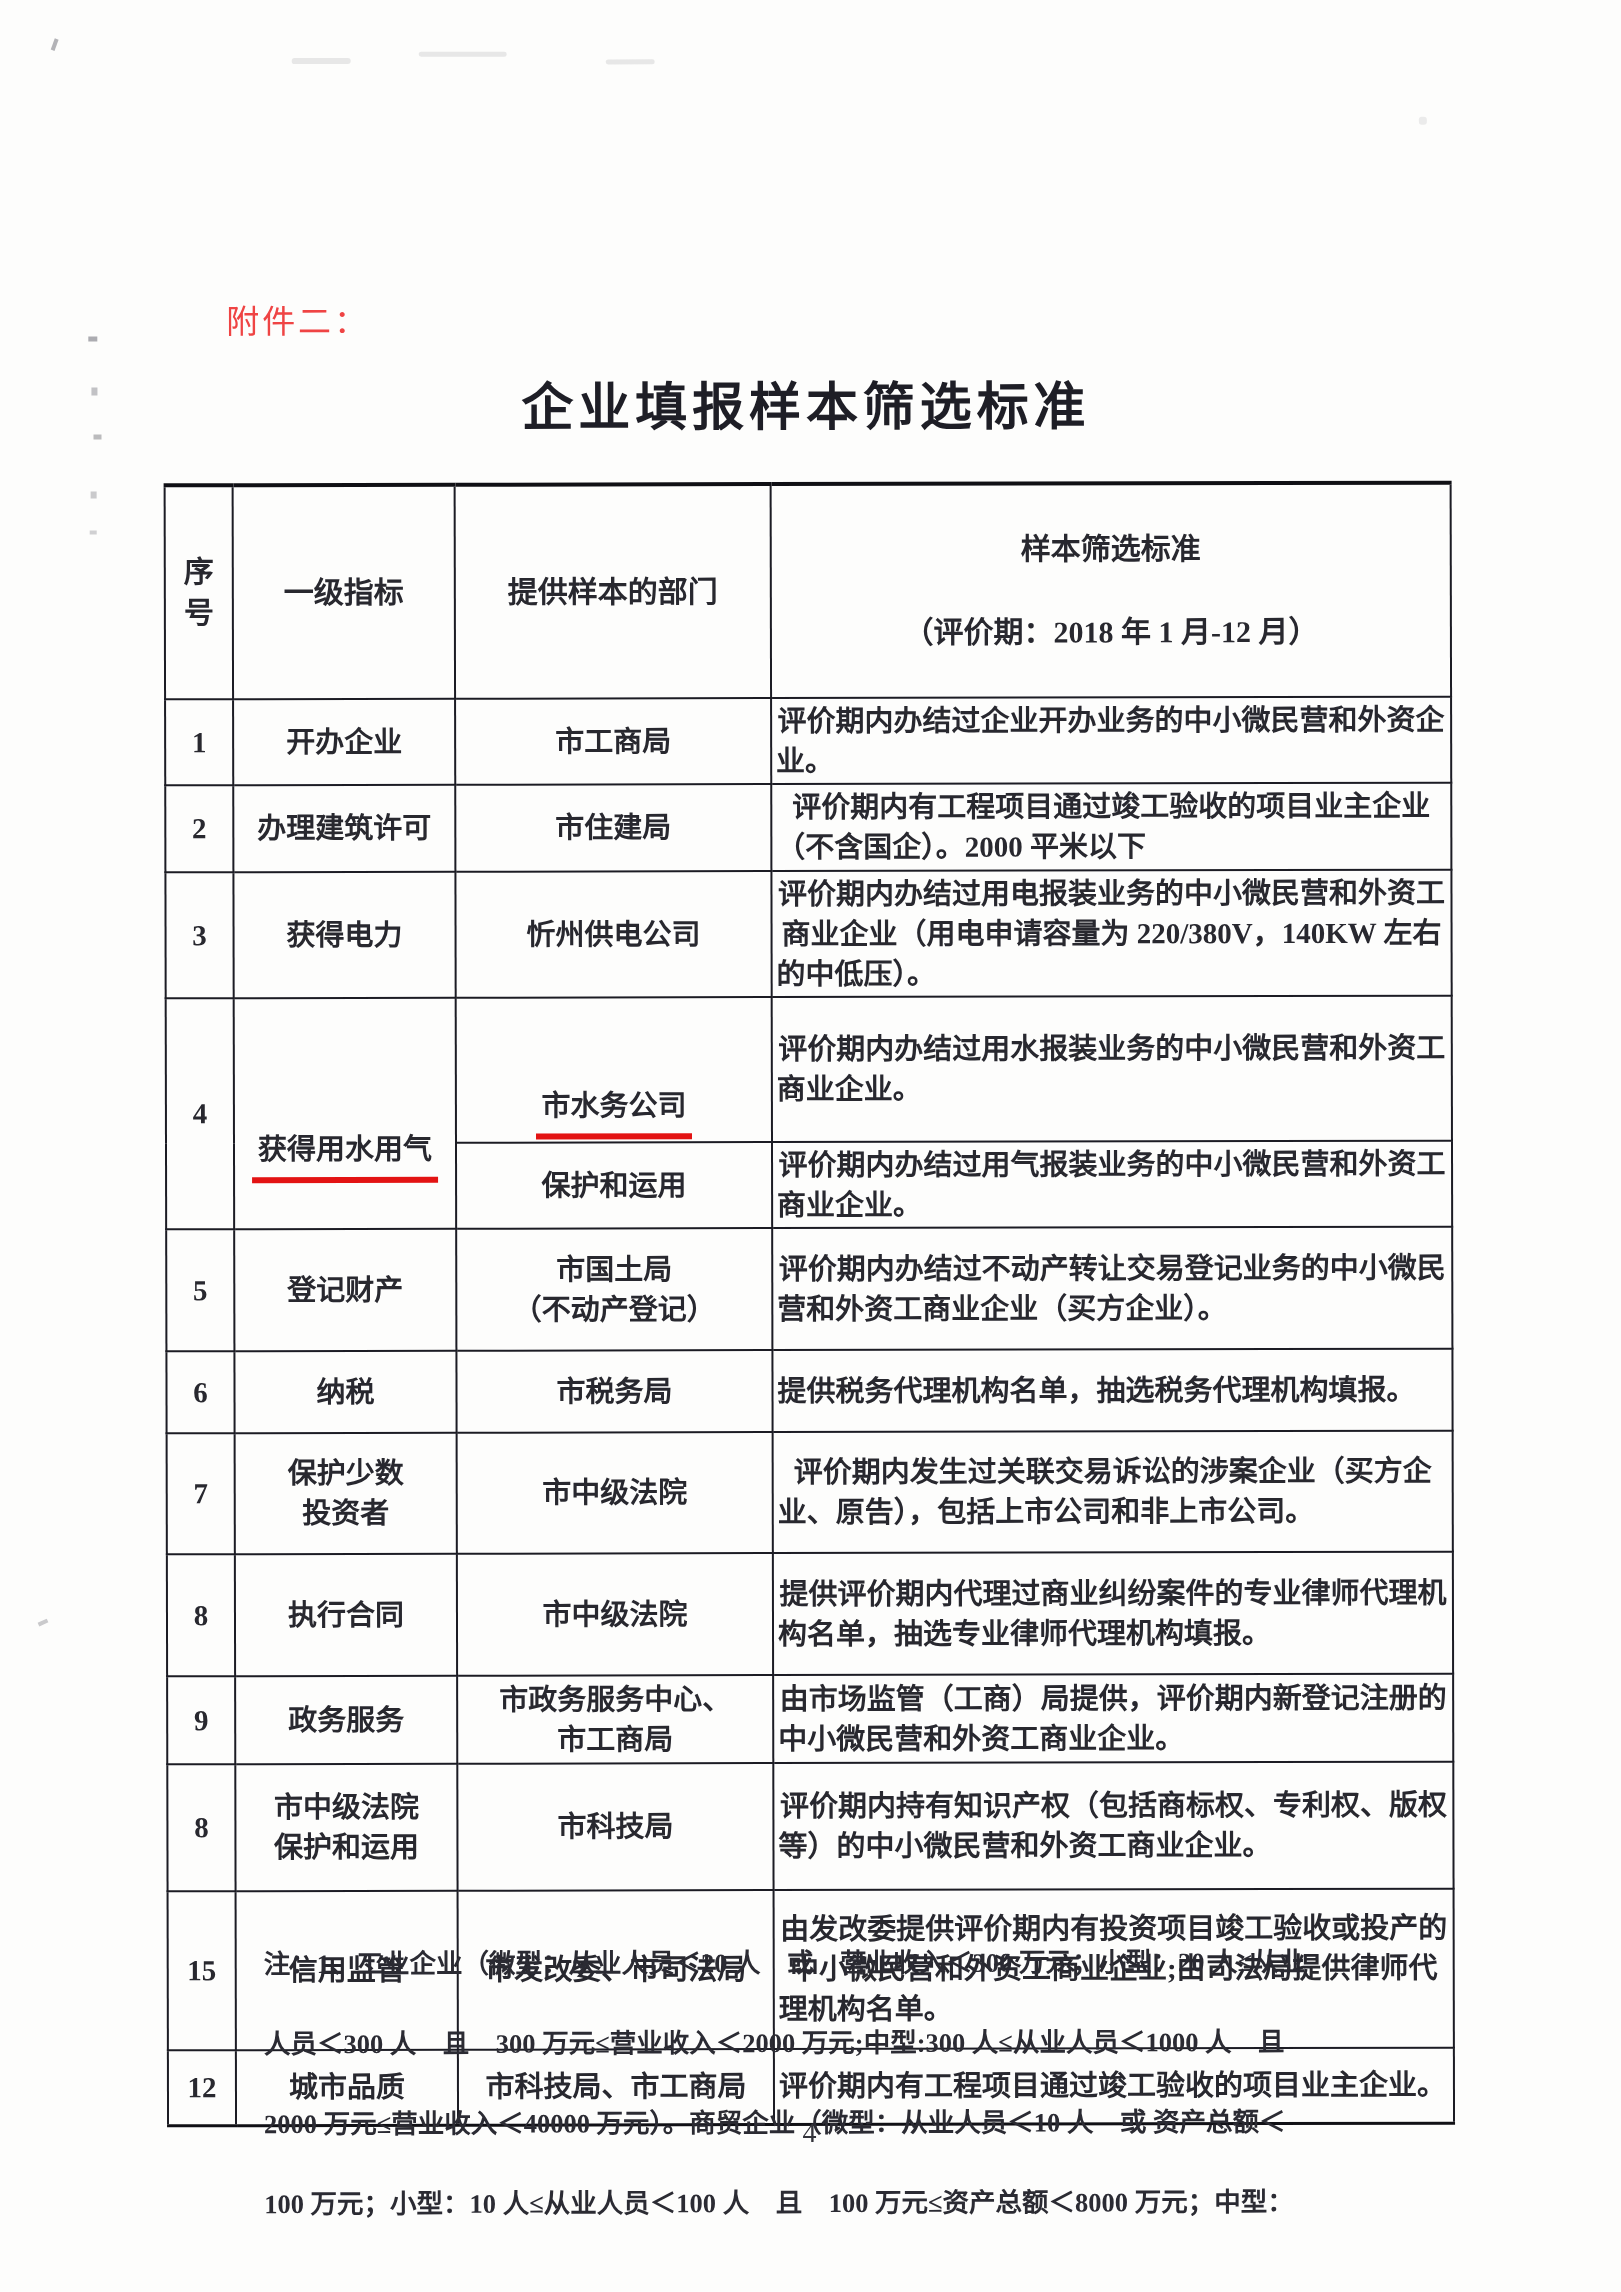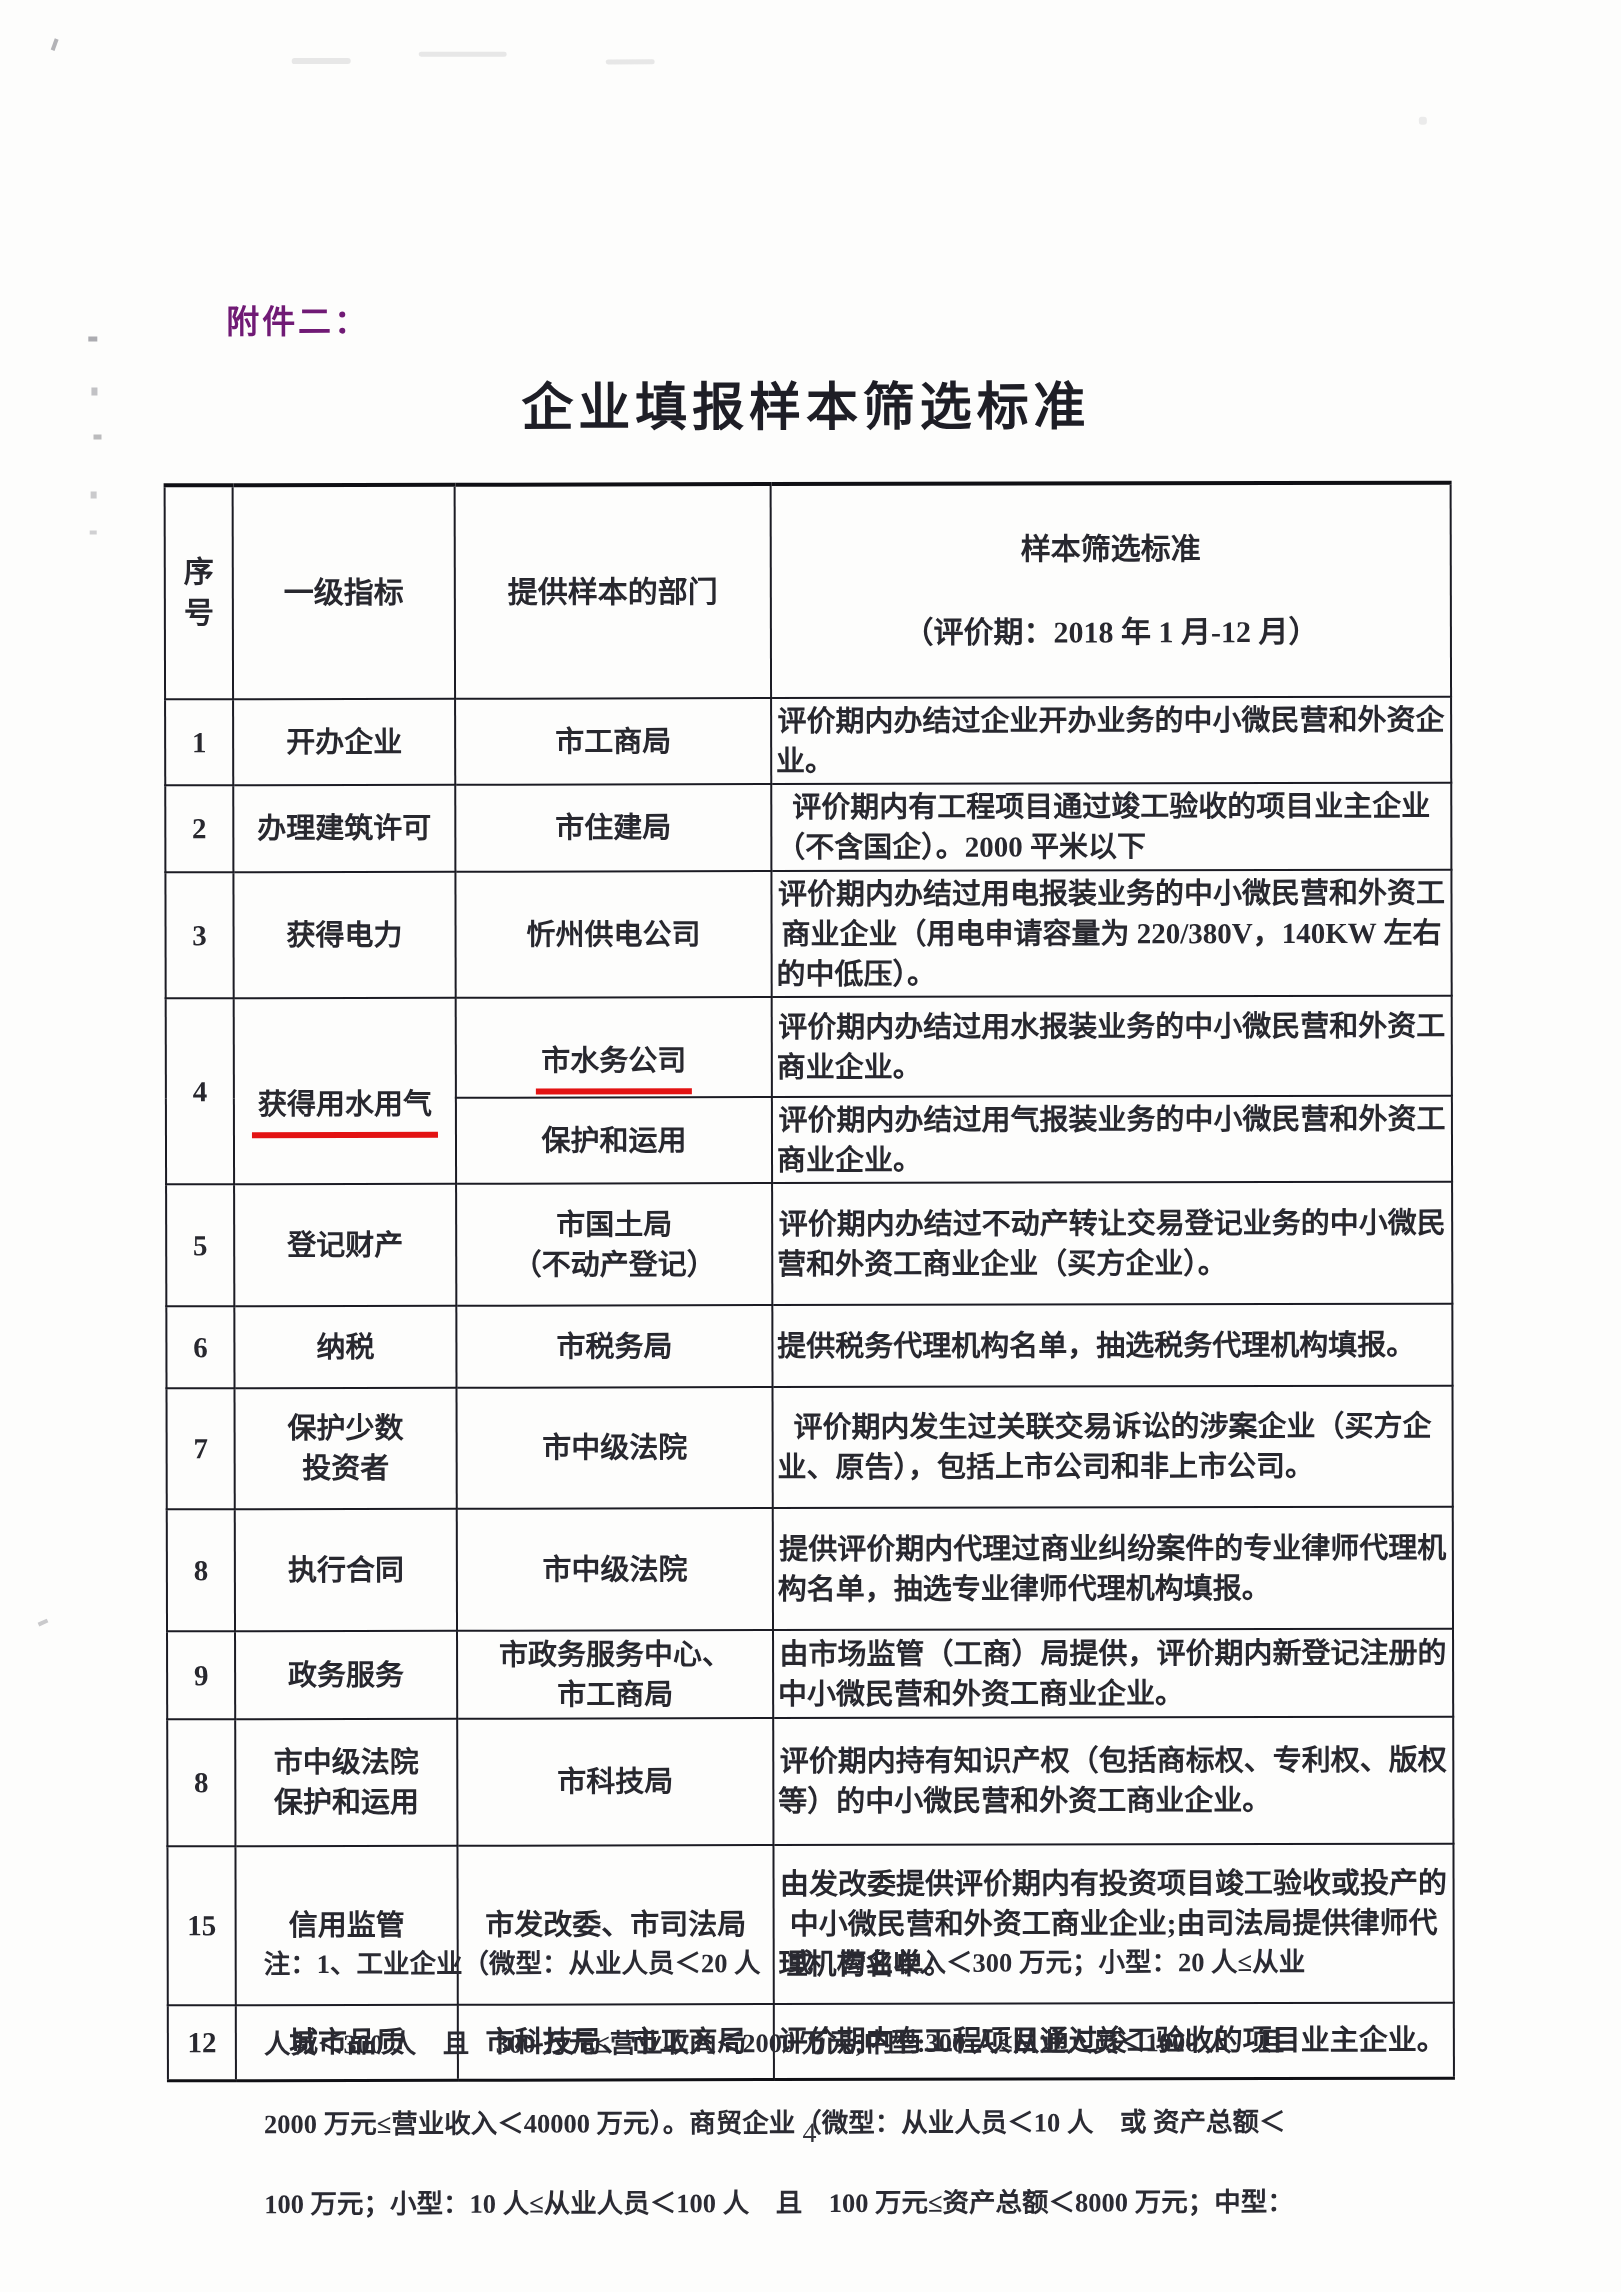--- a/index.html
+++ b/index.html
@@ -6,21 +6,21 @@
   body{
     width:1621px;height:2293px;position:relative;overflow:hidden;
     background:#fdfdfc;color:#2b2b33;
     font-family:"Liberation Serif","DejaVu Serif",serif;
   }
   .sheet{position:absolute;left:0;top:0;width:1621px;height:2293px;transform:rotate(-0.12deg);}
 
   
   .attachment{
     position:absolute;left:228px;top:294px;
-    font-size:33px;font-weight:700;letter-spacing:2.9px;color:#701a75;
+    font-size:33px;font-weight:400;letter-spacing:2.9px;color:#ef4444;
   }
   .doc-title{
     position:absolute;left:165px;top:365px;width:1285px;
     text-align:center;font-size:52px;font-weight:800;letter-spacing:4.9px;color:#1e1e26;
   }
 
   
   table.sample{
     position:absolute;left:165px;top:482px;width:1285px;
     border-collapse:collapse;table-layout:fixed;
@@ -45,20 +45,21 @@
   .h-r4b td{height:75px;}  .h-r5  td{height:116px;}
   .h-r6  td{height:76px;}  .h-r7  td{height:115px;}
   .h-r8  td{height:116px;} .h-r9  td{height:82px;}
   .h-r10 td{height:121px;} .h-r11 td{height:153px;}
   .h-r12 td{height:69px;}
   .hdr-sub{display:block;font-weight:700;}
   .red-underline{
     display:inline-block;
     border-bottom:6.9px solid #e31313;
     padding:0 5.9px 7.8px 5.9px;
+    margin-top:45px;
   }
 
   
   .notes{
     position:absolute;left:262px;top:1903px;width:1122px;
     font-size:26.5px;font-weight:600;line-height:40px;color:#2b2b33;
     white-space:pre-line;
   }
   .page-number{
     position:absolute;left:165px;top:2117px;width:1285px;

